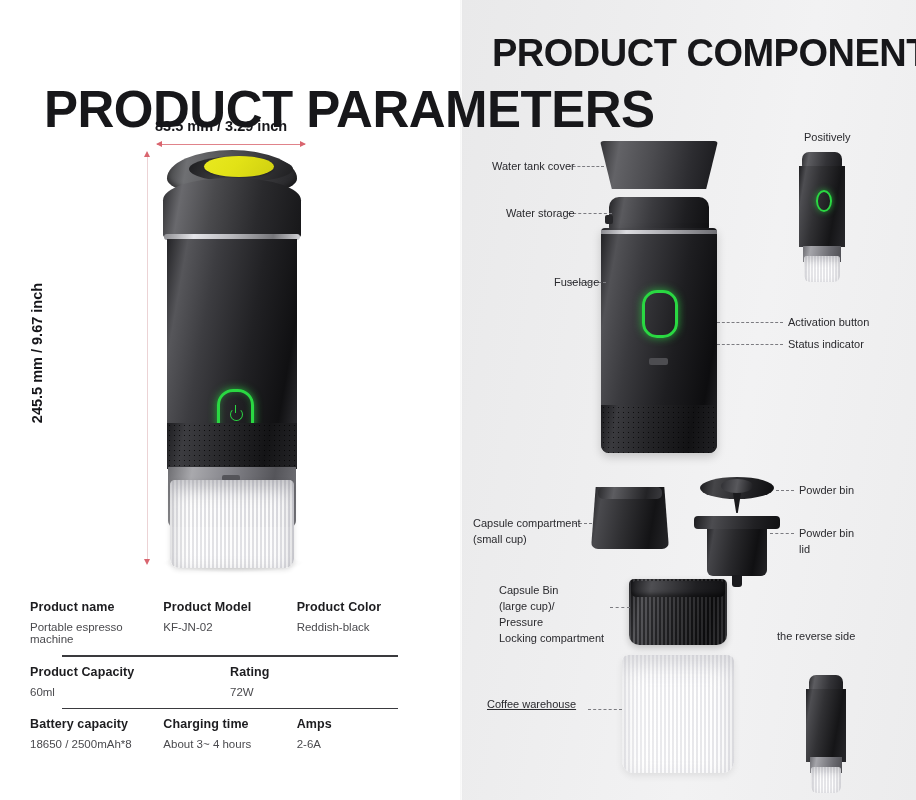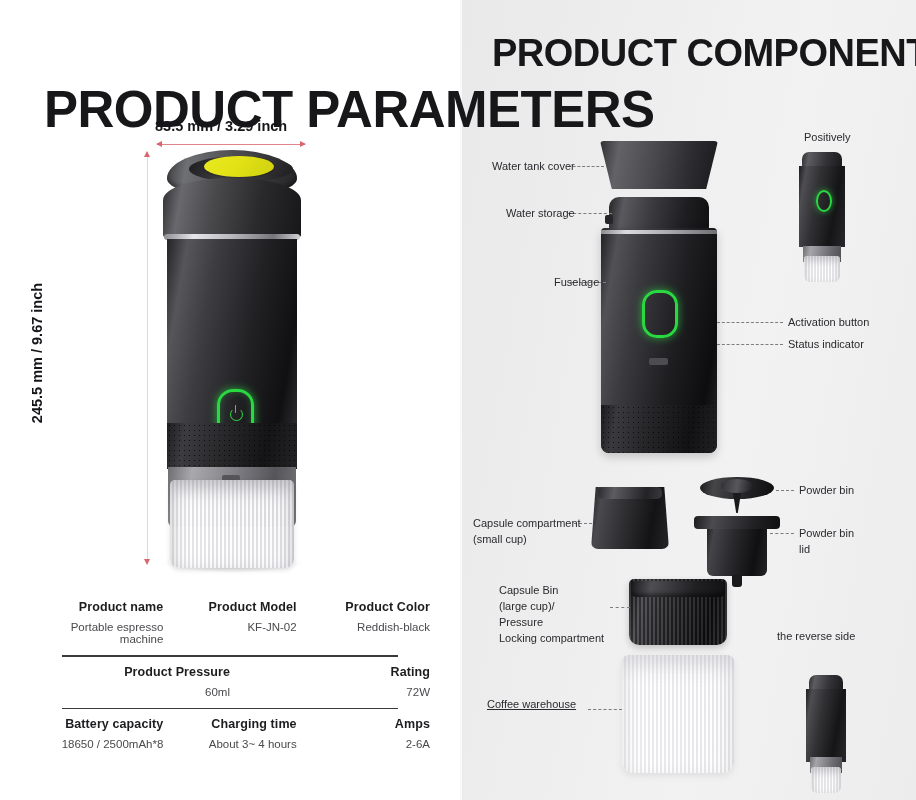--- a/index.html
+++ b/index.html
@@ -80,21 +80,21 @@
     background:#55555a;}
   .prod .cup{position:absolute;left:12px;top:330px;width:124px;height:88px;border-radius:5px 5px 9px 9px;
     background:
       repeating-linear-gradient(to right,rgba(255,255,255,.85) 0 2px,rgba(205,205,210,.5) 2px 4px),
       linear-gradient(100deg,rgba(255,255,255,.92),rgba(236,236,240,.95));
     box-shadow:inset 0 8px 18px rgba(120,120,128,.45),0 2px 5px rgba(0,0,0,.12);}
 
   
   .spec{position:absolute;left:30px;top:592px;width:400px;}
   .spec-row{display:flex;padding:8px 0 10px;}
-  .spec-cell{flex:1;text-align:right;}
+  .spec-cell{flex:1;text-align:left;}
   .spec-cell .k{font-size:12.5px;font-weight:bold;color:#1d1d20;letter-spacing:.1px;}
   .spec-cell .v{font-size:11.5px;color:#4a4a4e;margin-top:7px;}
   .spec-rule{height:1.6px;background:#3a3a3e;margin:0 32px;}
 
   
   .ex{position:absolute;}
   .lbl{position:absolute;font-size:11px;color:#2a2a2e;white-space:nowrap;line-height:15px;}
   .dots{position:absolute;height:0;border-top:1px dashed #7b7b80;}
 
   
@@ -220,21 +220,21 @@
         <div class="v">KF-JN-02</div>
       </div>
       <div class="spec-cell">
         <div class="k">Product Color</div>
         <div class="v">Reddish-black</div>
       </div>
     </div>
     <div class="spec-rule"></div>
     <div class="spec-row">
       <div class="spec-cell">
-        <div class="k">Product Pressure</div>
+        <div class="k">Product Capacity</div>
         <div class="v">60ml</div>
       </div>
       <div class="spec-cell">
         <div class="k">Rating</div>
         <div class="v">72W</div>
       </div>
     </div>
     <div class="spec-rule"></div>
     <div class="spec-row">
       <div class="spec-cell">

